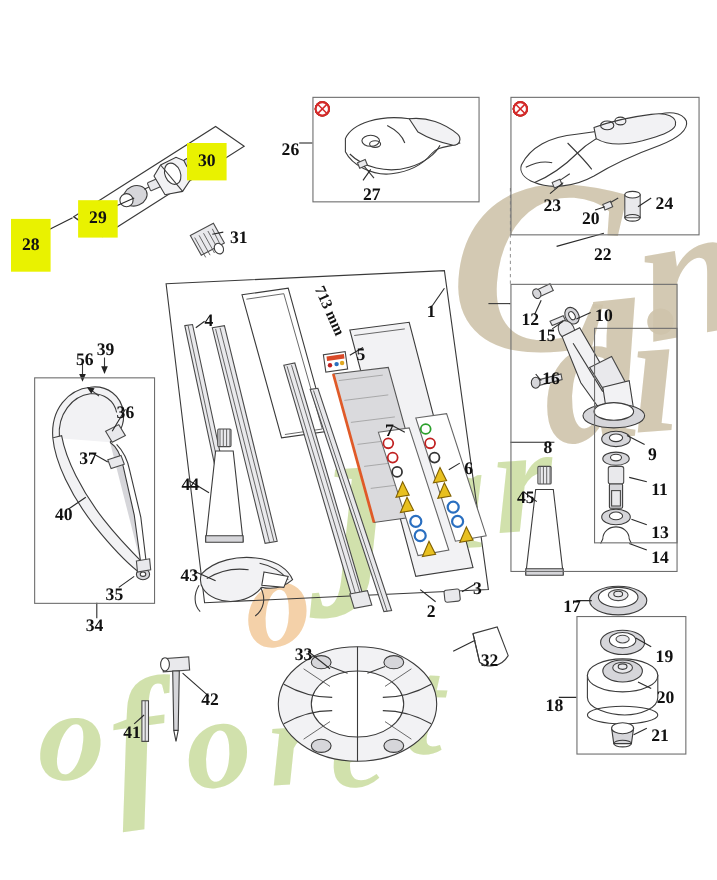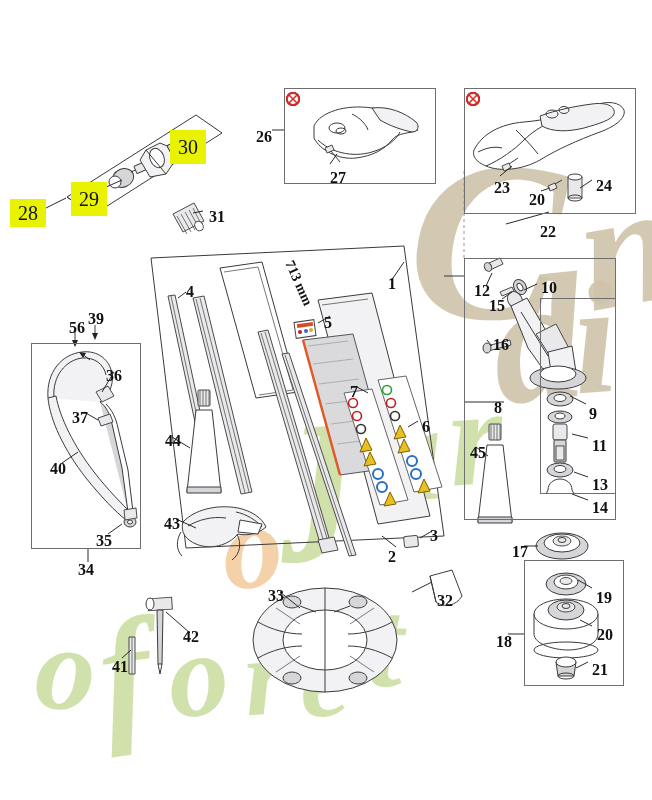--- a/index.html
+++ b/index.html
@@ -15,22 +15,22 @@
   .wm-orange{color:#f3cda0;font-family:"Liberation Serif",serif;font-style:italic;
              font-weight:700;opacity:.9;}
 
   
   .num{position:absolute;font-family:"Liberation Serif",serif;font-weight:700;
        color:#111;white-space:nowrap;line-height:1;}
   .n16{font-size:16px;}
 
   
   .hl{position:absolute;background:#e9f200;display:flex;align-items:center;
-      justify-content:center;font-family:"Liberation Serif",serif;font-weight:400;
-      font-size:20px;color:#111;}
+      justify-content:center;font-family:"Liberation Serif",serif;font-weight:700;
+      font-size:16px;color:#111;}
 
   
   .panel{position:absolute;border:1px solid #6e6e6e;background:transparent;}
 
   
   .dim{position:absolute;font-family:"Liberation Serif",serif;font-weight:700;
        font-size:14px;color:#111;white-space:nowrap;}
 
   svg{position:absolute;left:0;top:0;overflow:visible;}
   .ln{fill:none;stroke:#3a3a3a;stroke-width:1;}
@@ -458,21 +458,21 @@
     </svg>
     <svg width="14" height="14">
       <circle cx="7" cy="7" r="6" fill="#fff" stroke="#d42a2a" stroke-width="1.8"></circle>
       <path d="M3 11 L11 3" stroke="#d42a2a" stroke-width="1.6"></path>
       <path d="M3 3 L11 11" stroke="#d42a2a" stroke-width="1.4"></path>
     </svg>
   </div>
 
   <div class="dim" style="left:296px;top:258px;transform:rotate(66deg);transform-origin:0 0;">713 mm</div>
 
-  <div class="hl" style="left:10px;top:199px;width:36px;height:28px;">28</div>
+  <div class="hl" style="left:10px;top:199px;width:36px;height:48px;">28</div>
   <div class="hl" style="left:71px;top:182px;width:36px;height:34px;">29</div>
   <div class="hl" style="left:170px;top:130px;width:36px;height:34px;">30</div>
 
   <div id="numbers">
       <div class="num n16" style="left: 388px; top: 276px;">1</div>
       <div class="num n16" style="left: 388px; top: 549px;">2</div>
       <div class="num n16" style="left: 430px; top: 528px;">3</div>
       <div class="num n16" style="left: 186px; top: 284px;">4</div>
       <div class="num n16" style="left: 324px; top: 315px;">5</div>
       <div class="num n16" style="left: 422px; top: 419px;">6</div>

